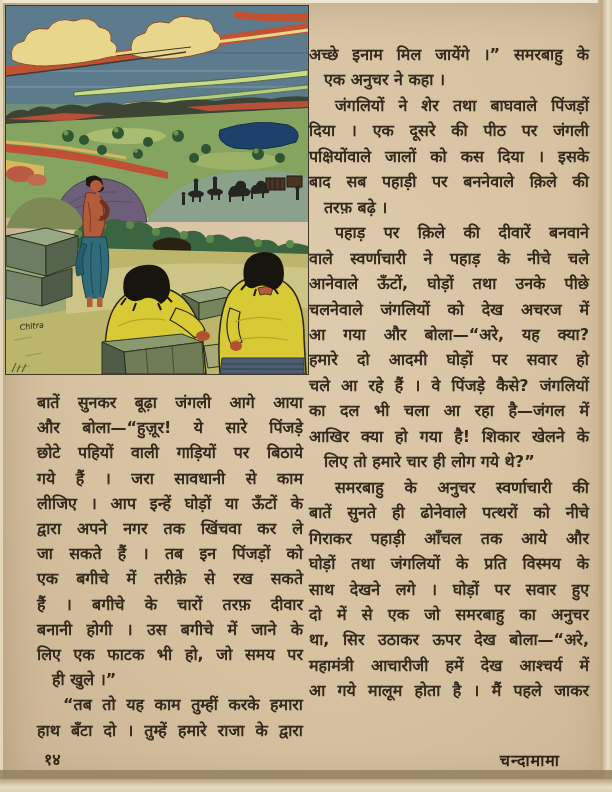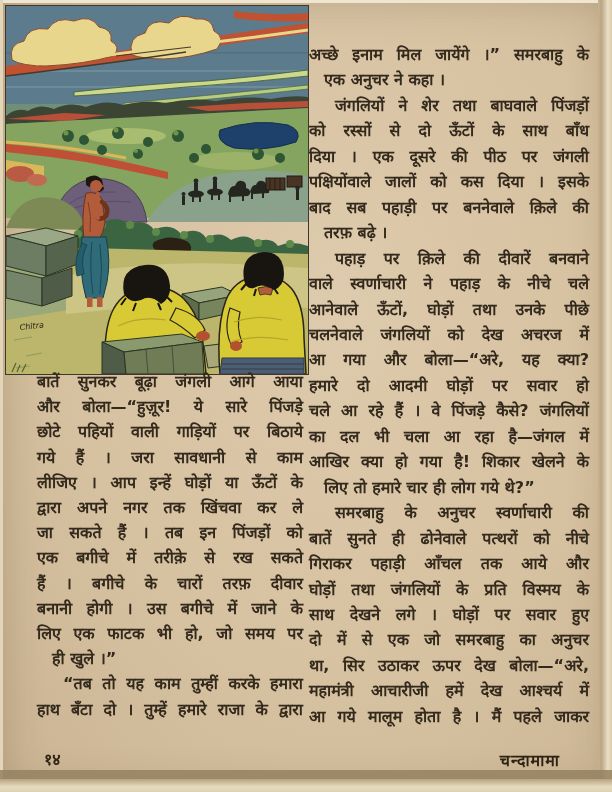--- a/index.html
+++ b/index.html
@@ -17,21 +17,21 @@
   .edge-bottom-shadow{position:absolute;left:0;bottom:13px;width:100%;height:9px;background:#94815f;opacity:.85;}
   .edge-bottom-lip{position:absolute;left:0;bottom:0;width:100%;height:13px;
     background:linear-gradient(to bottom,#b7a27f,#e6dbc0 60%,#ded2b4);}
   
   .illus{position:absolute;left:5px;top:5px;width:302px;height:368px;border:1px solid #41372a;}
   .illus svg{display:block;}
   
   .col{position:absolute;color:#33291c;font-size:16px;font-weight:600;
     font-family:"DejaVu Sans", sans-serif; text-rendering:optimizeLegibility;}
   .col-right{left:309px;top:42px;width:280px;line-height:25.45px;}
-  .col-left{left:37px;top:369px;width:266px;line-height:25.2px;}
+  .col-left{left:37px;top:390px;width:266px;line-height:25.2px;}
   .tline{text-align:justify;text-align-last:justify;}
   .tline.end{text-align-last:left;margin-left:15px;}
   .tline.indent{text-indent:26px;}
   .pagenum{position:absolute;left:44px;top:748px;font-size:16px;font-weight:700;color:#2d2315;}
   .magtitle{position:absolute;right:52px;top:749px;font-size:16px;font-weight:700;color:#2d2315;letter-spacing:1px;}
 </style>
 </head>
 <body>
 
 <div class="sheet">
@@ -225,21 +225,20 @@
       </g>
 
       <text x="14" y="324" font-size="8" font-style="italic" fill="#2a2418" transform="rotate(-6 14 324)">Chitra</text>
     </svg>
   </div>
 
   <div class="col col-right">
       <div class="tline">अच्छे इनाम मिल जायेंगे ।”  समरबाहु के</div>
       <div class="tline end">एक अनुचर ने कहा ।</div>
       <div class="tline indent">जंगलियों ने शेर तथा बाघवाले पिंजड़ों</div>
-      <div class="tline">को रस्सों से दो ऊँटों के साथ बाँध</div>
       <div class="tline">दिया ।  एक दूसरे की पीठ पर जंगली</div>
       <div class="tline">पक्षियोंवाले जालों को कस दिया ।  इसके</div>
       <div class="tline">बाद सब पहाड़ी पर बननेवाले क़िले की</div>
       <div class="tline end">तरफ़ बढ़े ।</div>
       <div class="tline indent">पहाड़ पर क़िले की दीवारें बनवाने</div>
       <div class="tline">वाले स्वर्णाचारी ने पहाड़ के नीचे चले</div>
       <div class="tline">आनेवाले ऊँटों, घोड़ों तथा उनके पीछे</div>
       <div class="tline">चलनेवाले जंगलियों को देख अचरज में</div>
       <div class="tline">आ गया और बोला—“अरे, यह क्या?</div>
       <div class="tline">हमारे दो आदमी घोड़ों पर सवार हो</div>

